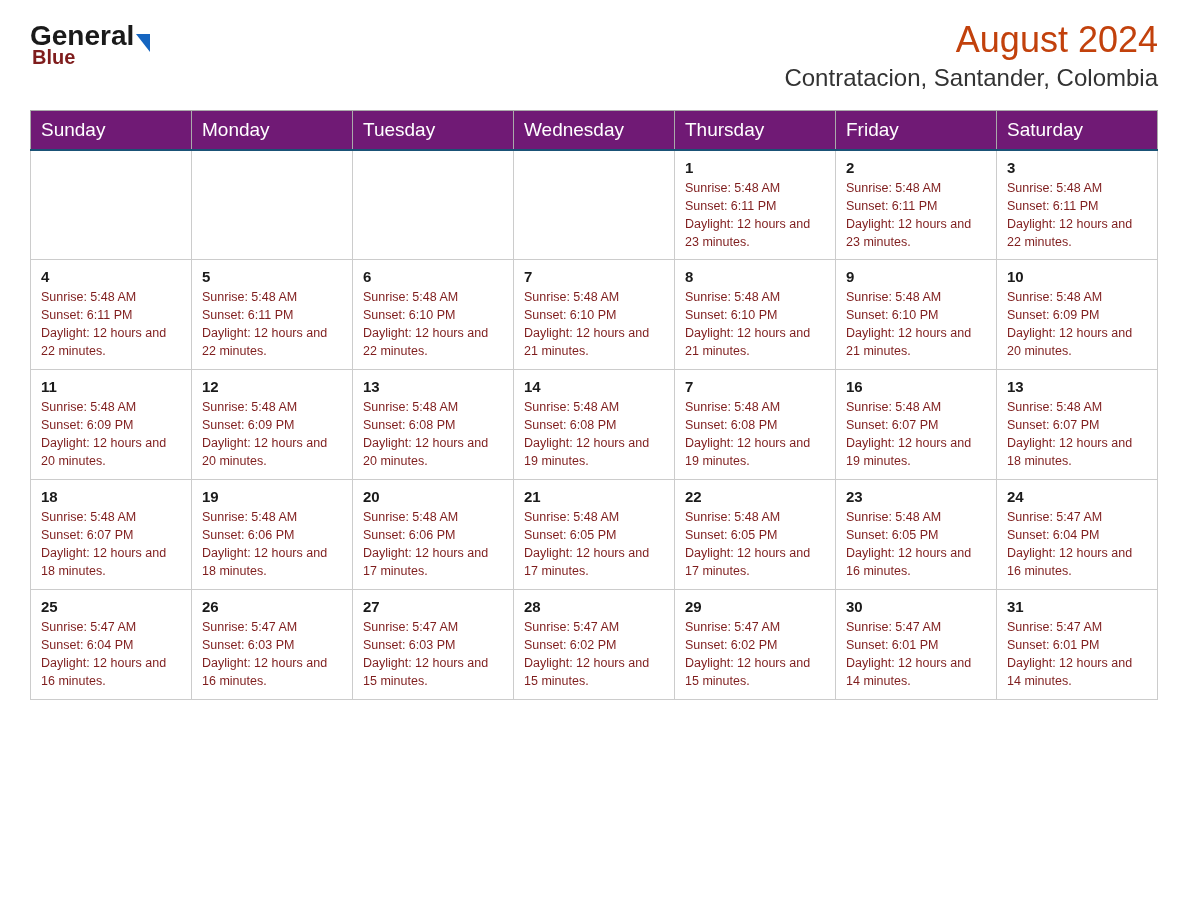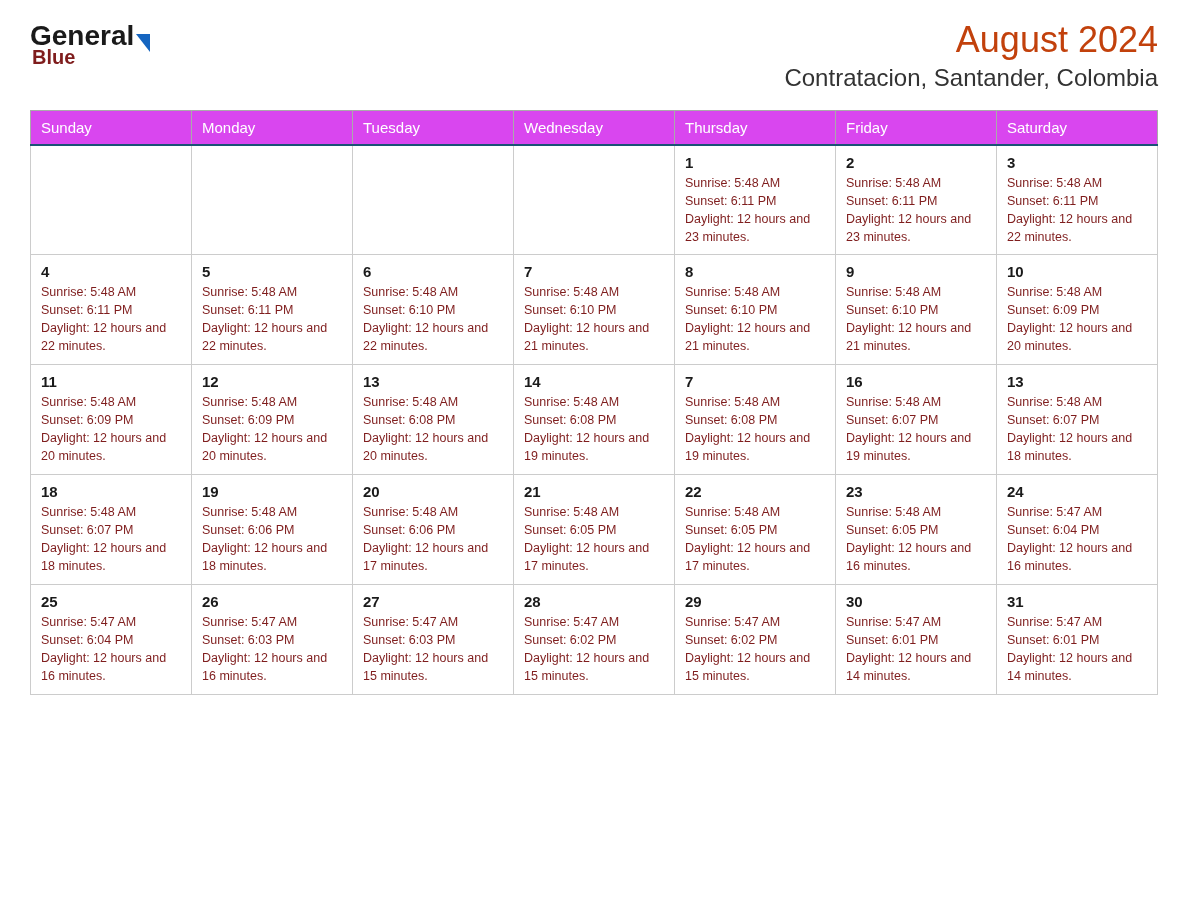--- a/index.html
+++ b/index.html
@@ -57,23 +57,23 @@
       font-size: 24px;
       color: #333;
       margin-top: 4px;
     }
     .calendar-table {
       width: 100%;
       border-collapse: collapse;
       table-layout: fixed;
     }
     .calendar-table th {
-      background-color: #d946ef;
+      background-color: #701a75;
       color: #fff;
-      font-size: 15px;
+      font-size: 19px;
       font-weight: normal;
       padding: 8px 10px;
       text-align: left;
       border: 1px solid #aaa;
     }
     .calendar-table td {
       vertical-align: top;
       padding: 8px 10px;
       font-size: 13px;
       color: #222;

